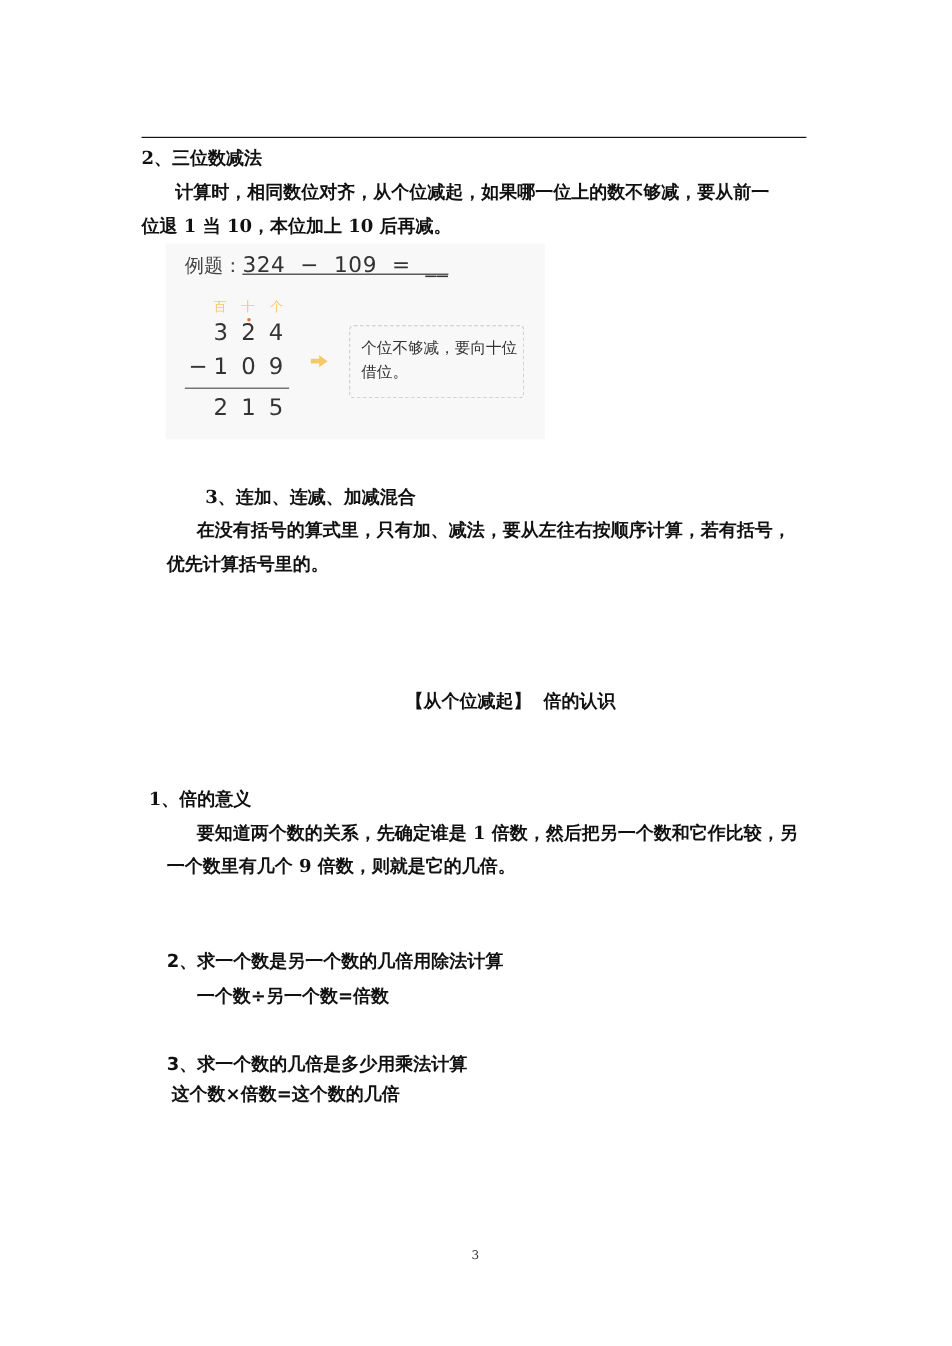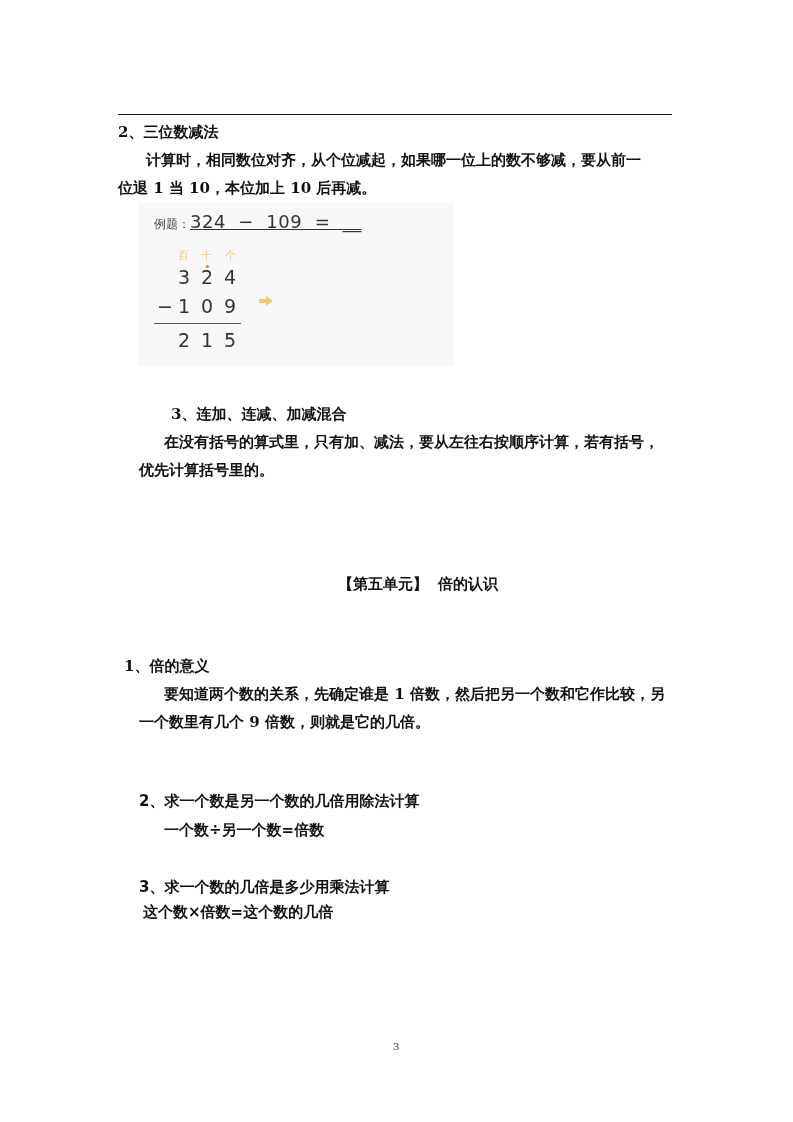--- a/index.html
+++ b/index.html
@@ -4,21 +4,21 @@
 <style>
   html, body { margin:0; padding:0; background:#ffffff; }
   body { width:793px; height:1122px; position:relative; overflow:hidden;
          font-family:"DejaVu Serif","Liberation Serif",serif; color:#111; }
   .abs { position:absolute; white-space:nowrap; }
   .hr { position:absolute; left:118px; top:114px; width:554px; height:0; border-top:1.3px solid #111; }
   .t { font-size:15px; line-height:20px;font-weight:bold; }
   .sans { font-family:"DejaVu Sans","Liberation Sans",sans-serif;margin-top:19px; }
   .example { position:absolute; left:138px; top:203px; width:316px; height:163px; background:#f8f8f8; }
   .ex-title { position:absolute; left:16px; top:8px; font-family:"DejaVu Sans","Liberation Sans",sans-serif; color:#444; }
-  .ex-title .lbl { font-size:12px;text-align:right; }
+  .ex-title .lbl { font-size:16px;text-align:right; }
   .ex-title .eq { font-size:18px; color:#333; letter-spacing:0.5px;text-decoration:underline; }
   .places { position:absolute; top:45px; font-size:11px; color:#f5c86a; font-family:"DejaVu Sans",sans-serif; }
   .dot { position:absolute; width:3px; height:3px; border-radius:50%; background:#d9783a; }
   .digit { position:absolute; font-size:19px; color:#333; font-family:"DejaVu Sans","Liberation Sans",sans-serif; width:14px; text-align:center; }
   .calc-line { position:absolute; left:16px; top:120px; width:87px; border-top:1px solid #555; }
   .arrow { position:absolute; left:120px; top:92px; width:16px; height:12px; }
   .hint { position:absolute; left:153px; top:68px; width:146px; height:61px; border:1px dashed #c8c8c8; border-radius:4px;
           font-family:"DejaVu Sans","Liberation Sans",sans-serif; font-size:13px; line-height:20px; color:#333; box-sizing:border-box; padding:9px 0 0 9px; white-space:normal; }
   .pagenum { font-size:10px; color:#333; font-family:"DejaVu Serif",serif; }
 </style>
@@ -53,28 +53,29 @@
   <div class="calc-line"></div>
 
   <span class="digit" style="left:39px;top:126px;">2</span>
   <span class="digit" style="left:62px;top:126px;">1</span>
   <span class="digit" style="left:85px;top:126px;">5</span>
 
   <svg class="arrow" viewBox="0 0 16 12">
     <path d="M1 4 H8 V1 L15 6 L8 11 V8 H1 Z" fill="#f5c86a"></path>
   </svg>
 
+  <div class="hint">个位不够减，要向十位借位。</div>
 </div>
 
 <div class="abs t" style="left:139px;top:404px;margin-left:32px;">3、连加、连减、加减混合</div>
 <div class="abs t" style="left:164px;top:432px;">在没有括号的算式里，只有加、减法，要从左往右按顺序计算，若有括号，</div>
 <div class="abs t" style="left:139px;top:460px;">优先计算括号里的。</div>
 
 <div class="abs t" style="left:338px;top:574px;">
-  <span>【第五单元】</span><span style="display:inline-block;width:10px;"></span><span>倍的认识</span>
+  <span>【从个位减起】</span><span style="display:inline-block;width:10px;"></span><span>倍的认识</span>
 </div>
 
 <div class="abs t" style="left:124px;top:656px;">1、倍的意义</div>
 <div class="abs t" style="left:164px;top:684px;">要知道两个数的关系，先确定谁是 1 倍数，然后把另一个数和它作比较，另</div>
 <div class="abs t" style="left:139px;top:712px;">一个数里有几个 9 倍数，则就是它的几倍。</div>
 
 <div class="abs t sans" style="left:139px;top:772px;">2、求一个数是另一个数的几倍用除法计算</div>
 <div class="abs t sans" style="left:164px;top:801px;">一个数÷另一个数=倍数</div>
 
 <div class="abs t sans" style="left:139px;top:858px;">3、求一个数的几倍是多少用乘法计算</div>

